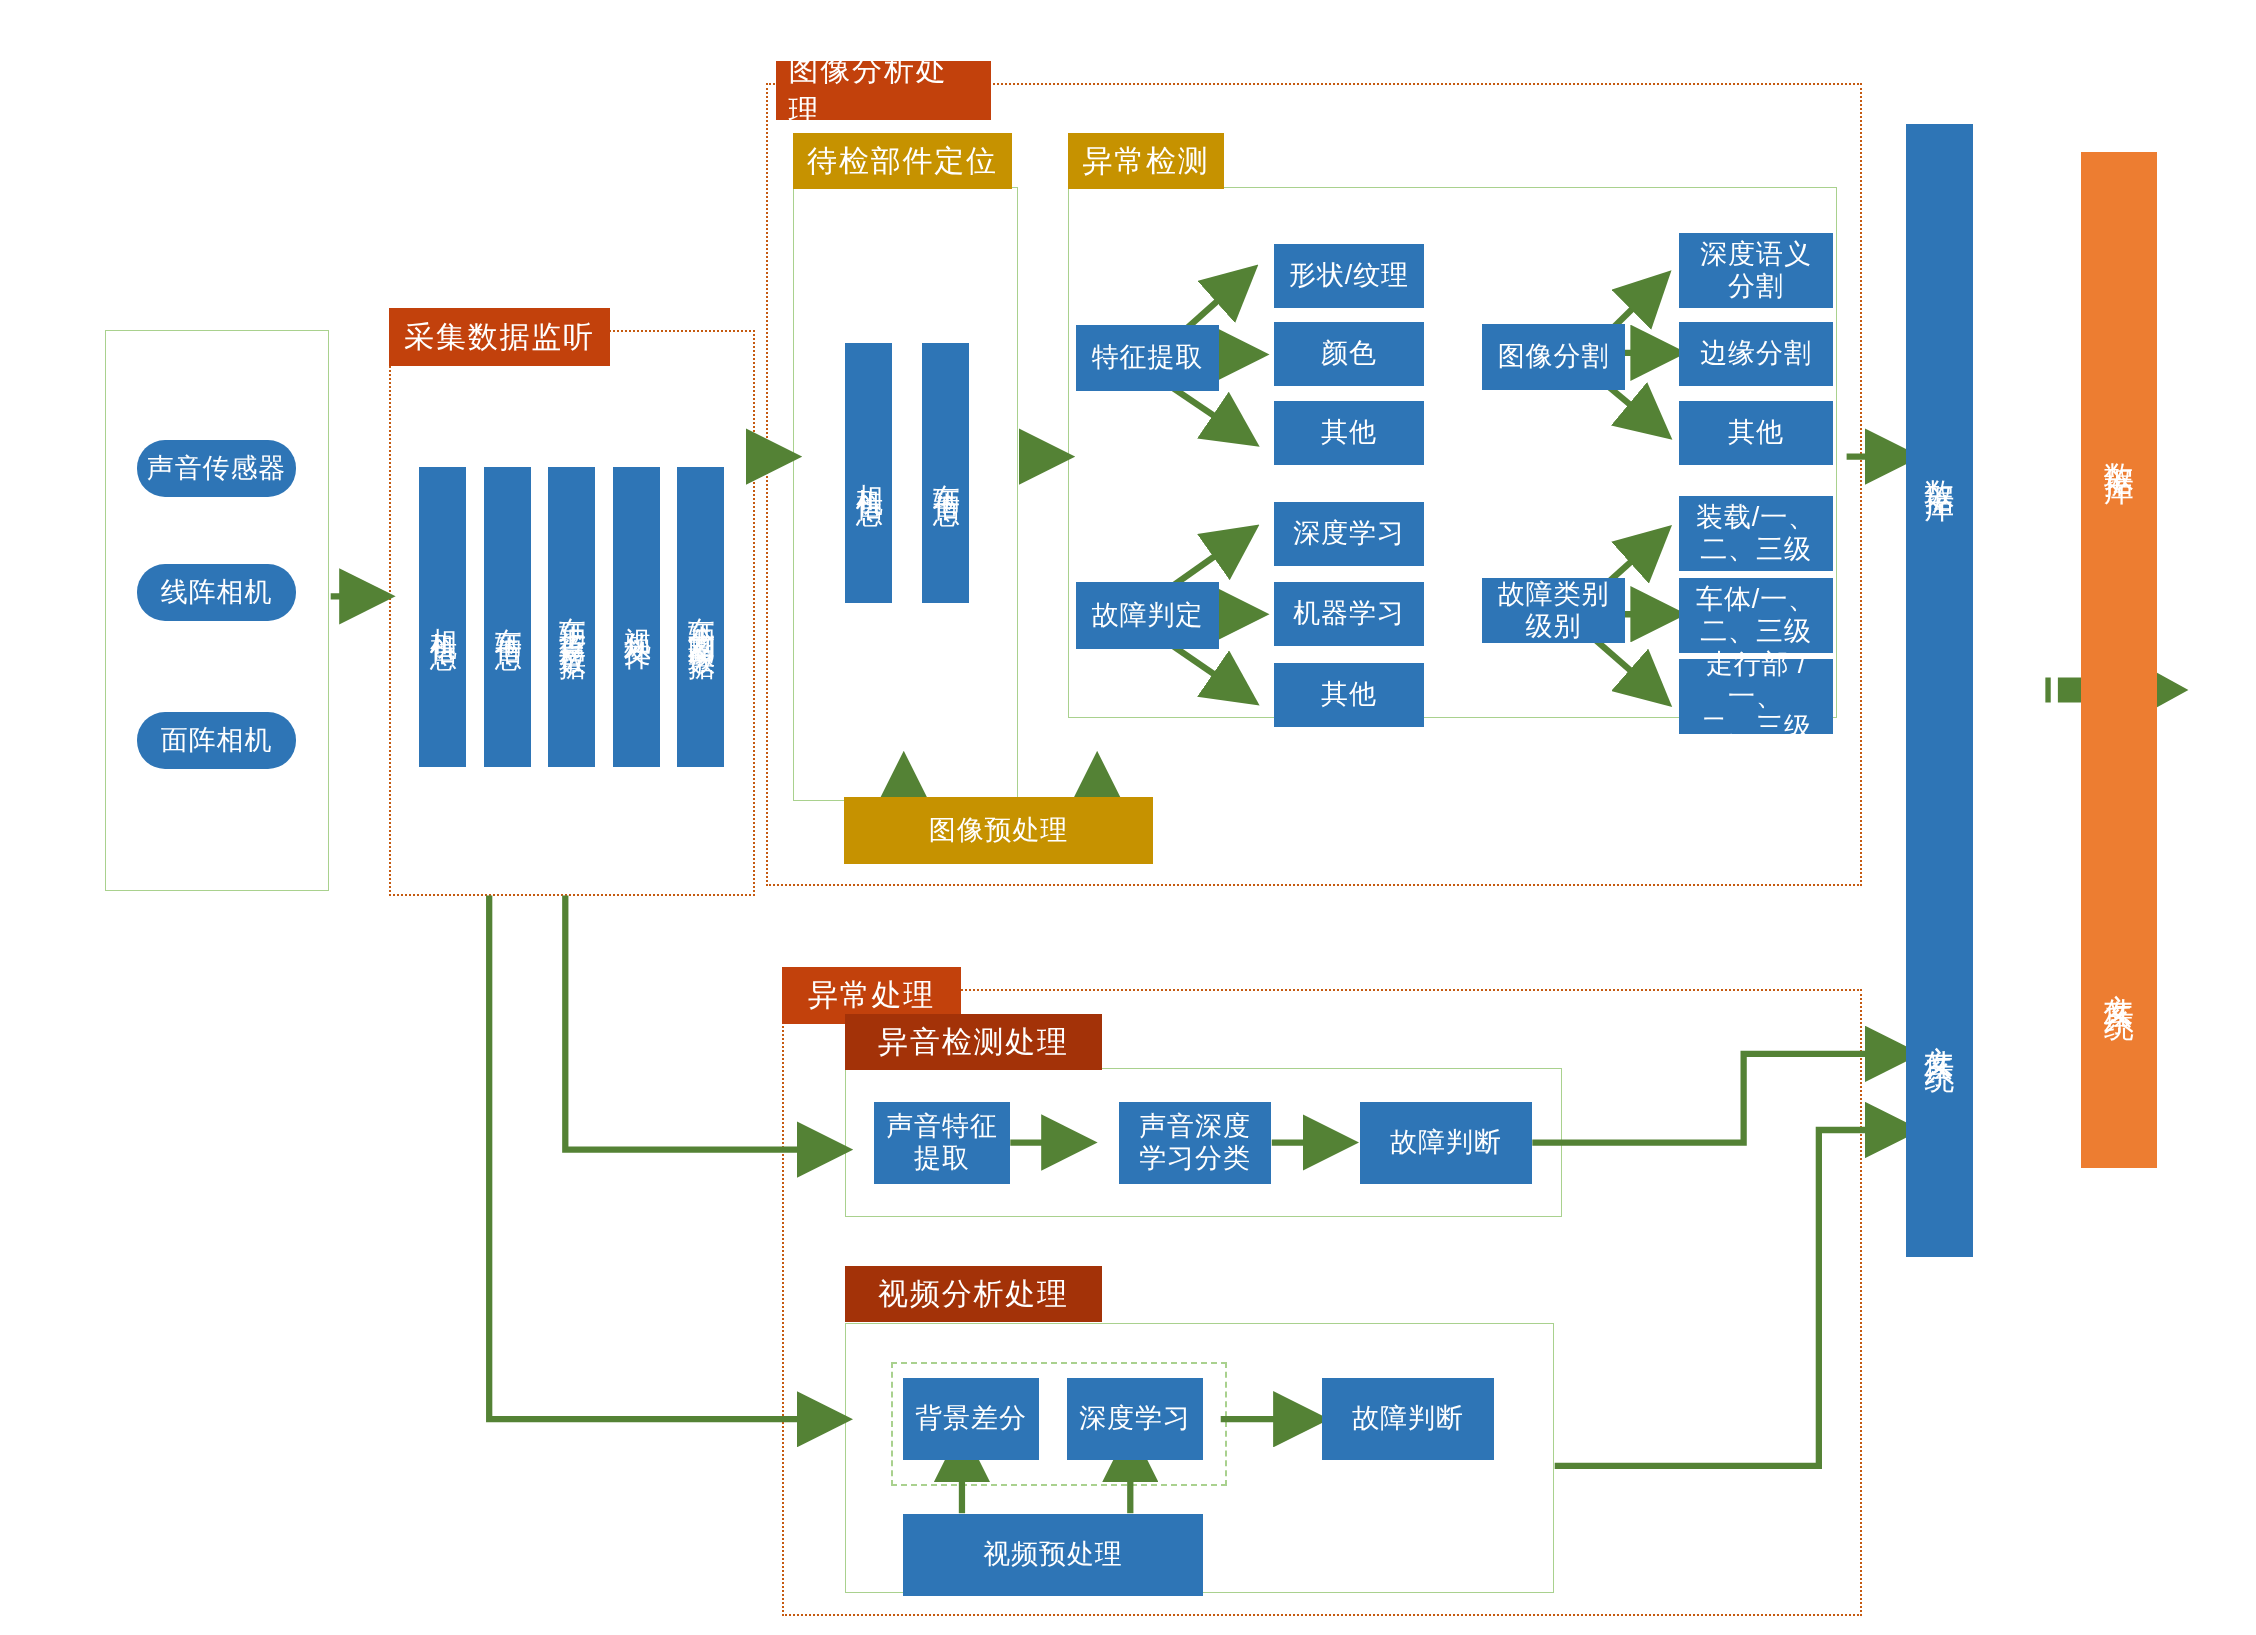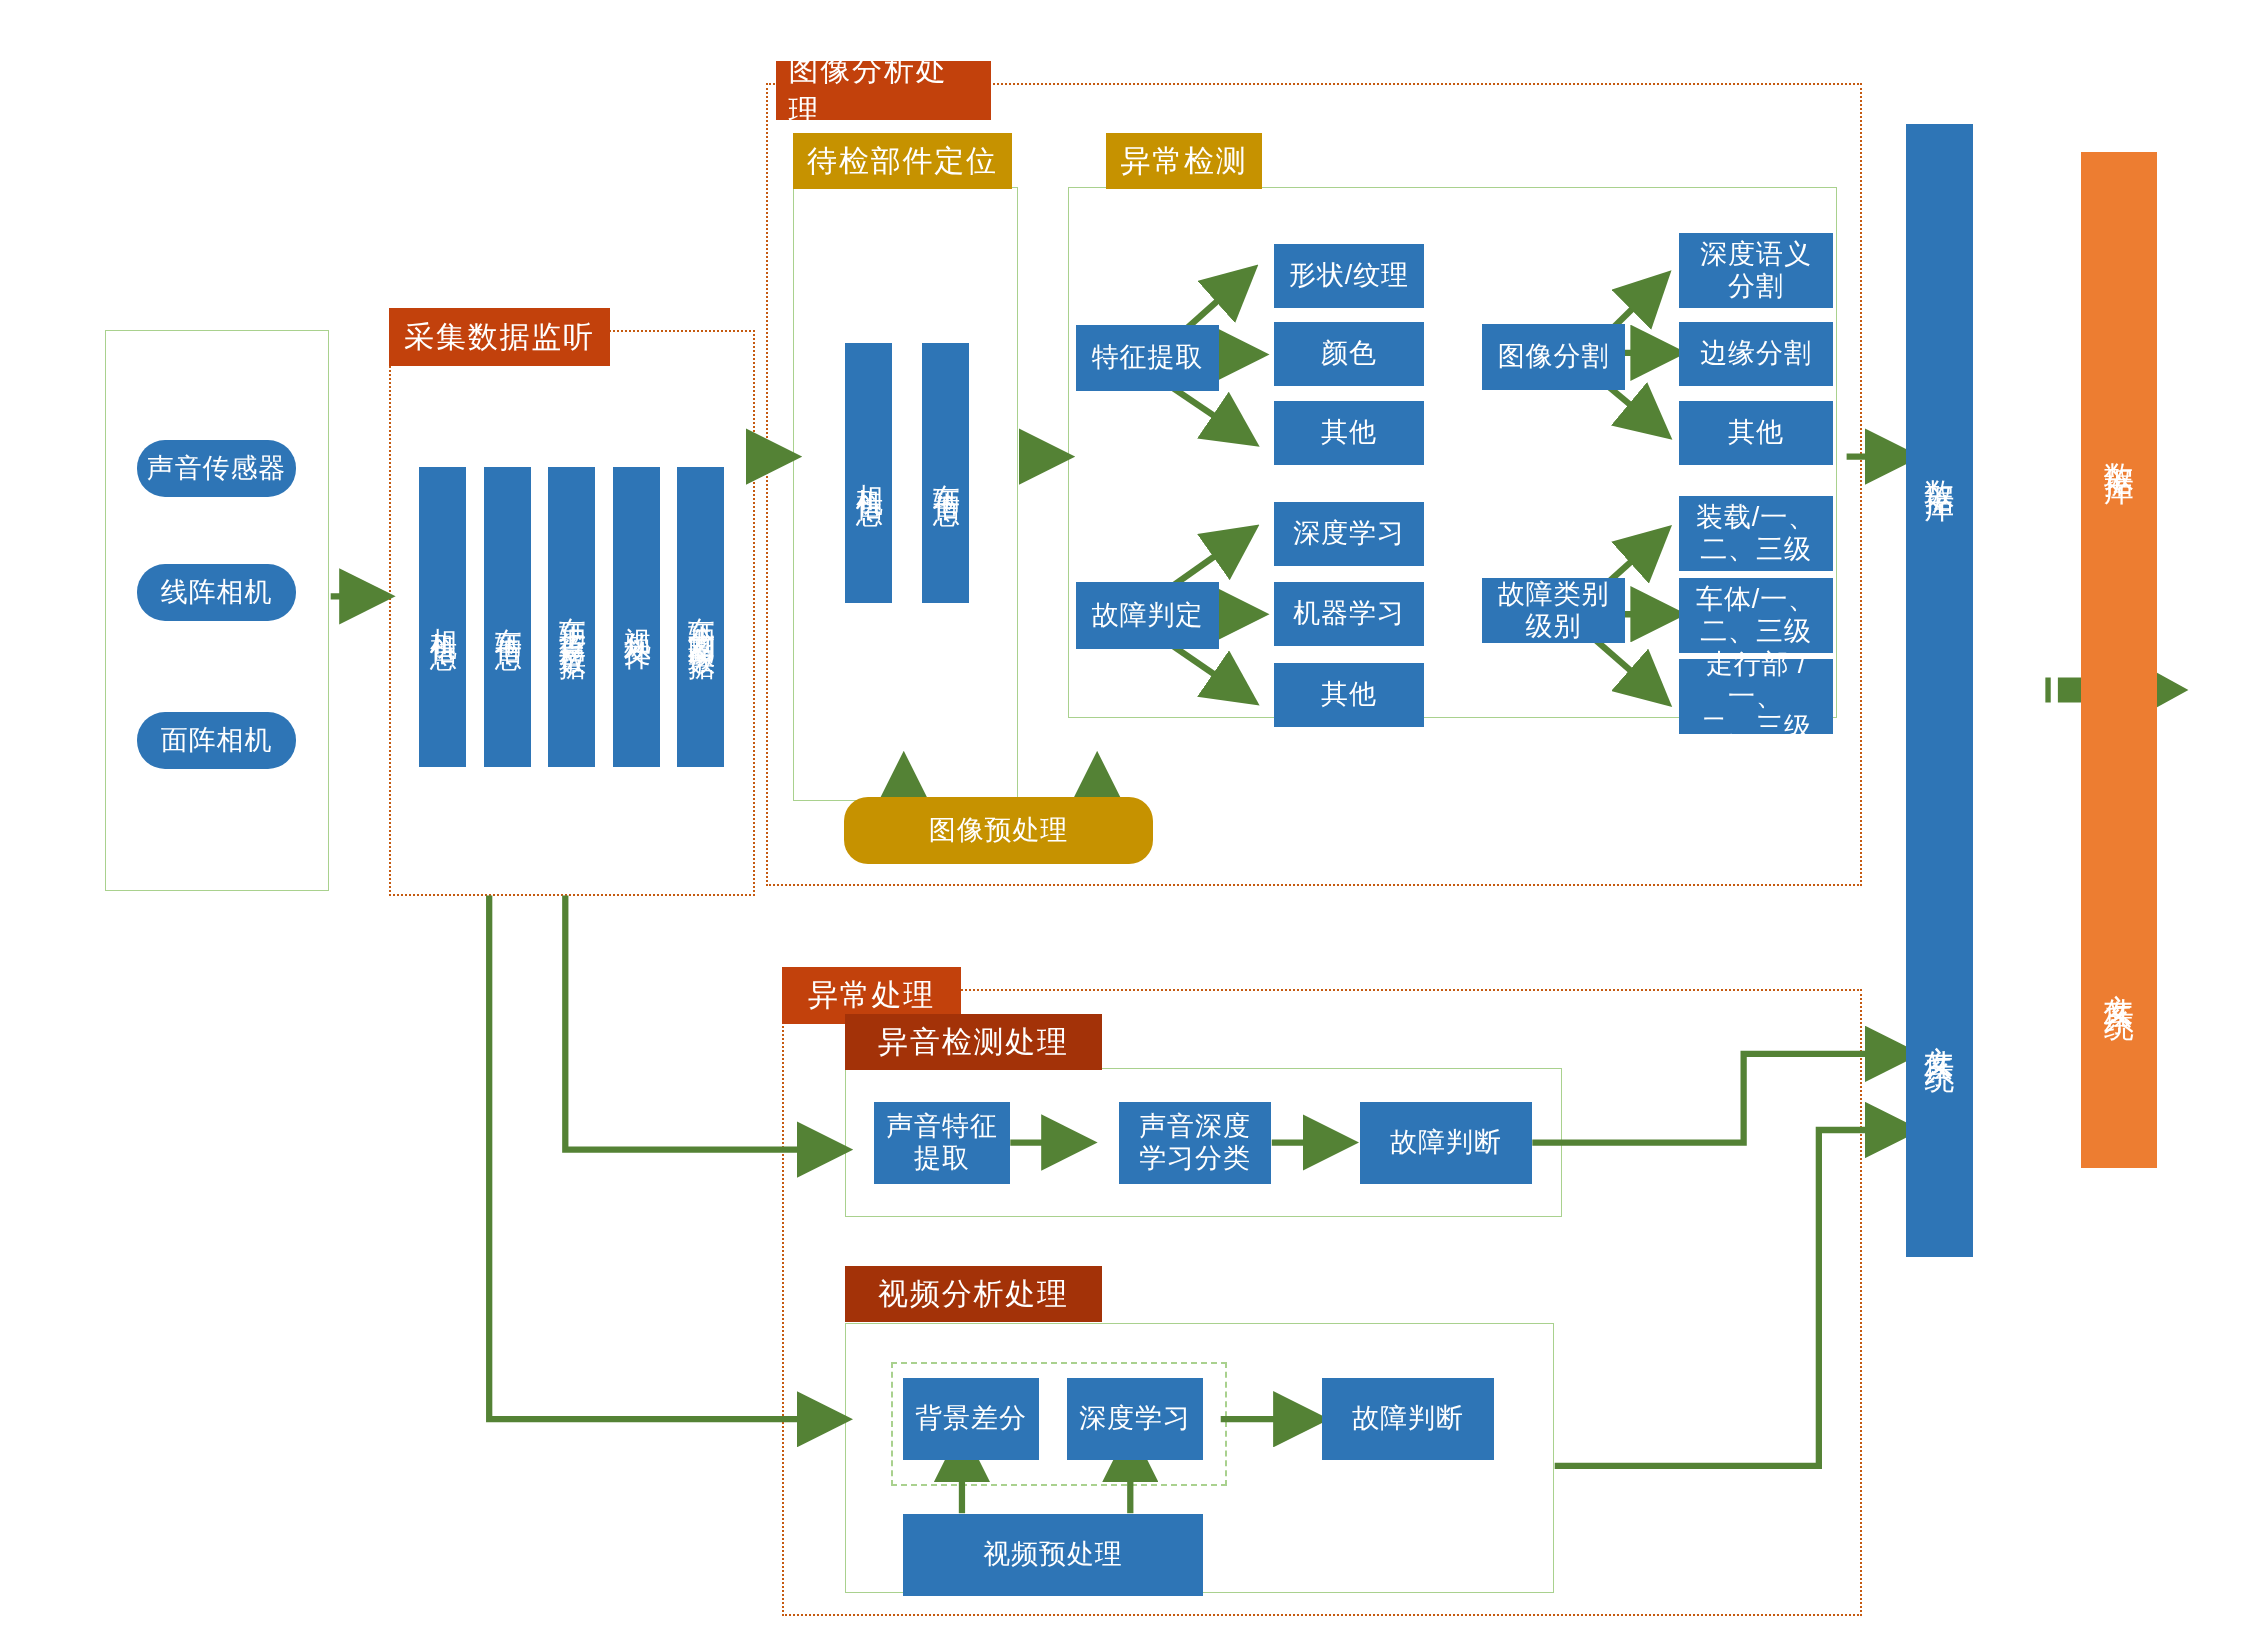--- a/index.html
+++ b/index.html
@@ -124,21 +124,21 @@
   </div>
 
   <div class="tab teal" style="left:389px;top:272px;width:221px;height:58px;">
     <span>采集数据监听</span>
   </div>
 
   <div class="tab gold" style="left:793px;top:133px;width:219px;height:56px;">
     <span>待检部件定位</span>
   </div>
 
-  <div class="tab gold" style="left:1068px;top:133px;width:156px;height:56px;margin-left:38px;">
+  <div class="tab gold" style="left:1068px;top:133px;width:156px;height:56px;">
     <span>异常检测</span>
   </div>
 
   <div class="tab teal" style="left:782px;top:931px;width:179px;height:57px;">
     <span>异常处理</span>
   </div>
 
   <div class="tab rust" style="left:845px;top:1014px;width:257px;height:56px;">
     <span>异音检测处理</span>
   </div>
@@ -173,21 +173,21 @@
     <span>车辆分割图像数据</span>
   </div>
 
   <div class="node vert" style="left:845px;top:343px;width:47px;height:260px;">
     <span>相机信息</span>
   </div>
   <div class="node vert" style="left:922px;top:343px;width:47px;height:260px;">
     <span>车辆信息</span>
   </div>
 
-  <div class="node" style="left:844px;top:797px;width:309px;height:67px;background:#C69200;border-radius:24px;">
+  <div class="node" style="left:844px;top:797px;width:309px;height:67px;background:#C69200;">
     <span>图像预处理</span>
   </div>
 
   <div class="node" style="left:1076px;top:325px;width:143px;height:66px;">
     <span>特征提取</span>
   </div>
   <div class="node" style="left:1274px;top:244px;width:150px;height:64px;">
     <span>形状/纹理</span>
   </div>
   <div class="node" style="left:1274px;top:322px;width:150px;height:64px;">

